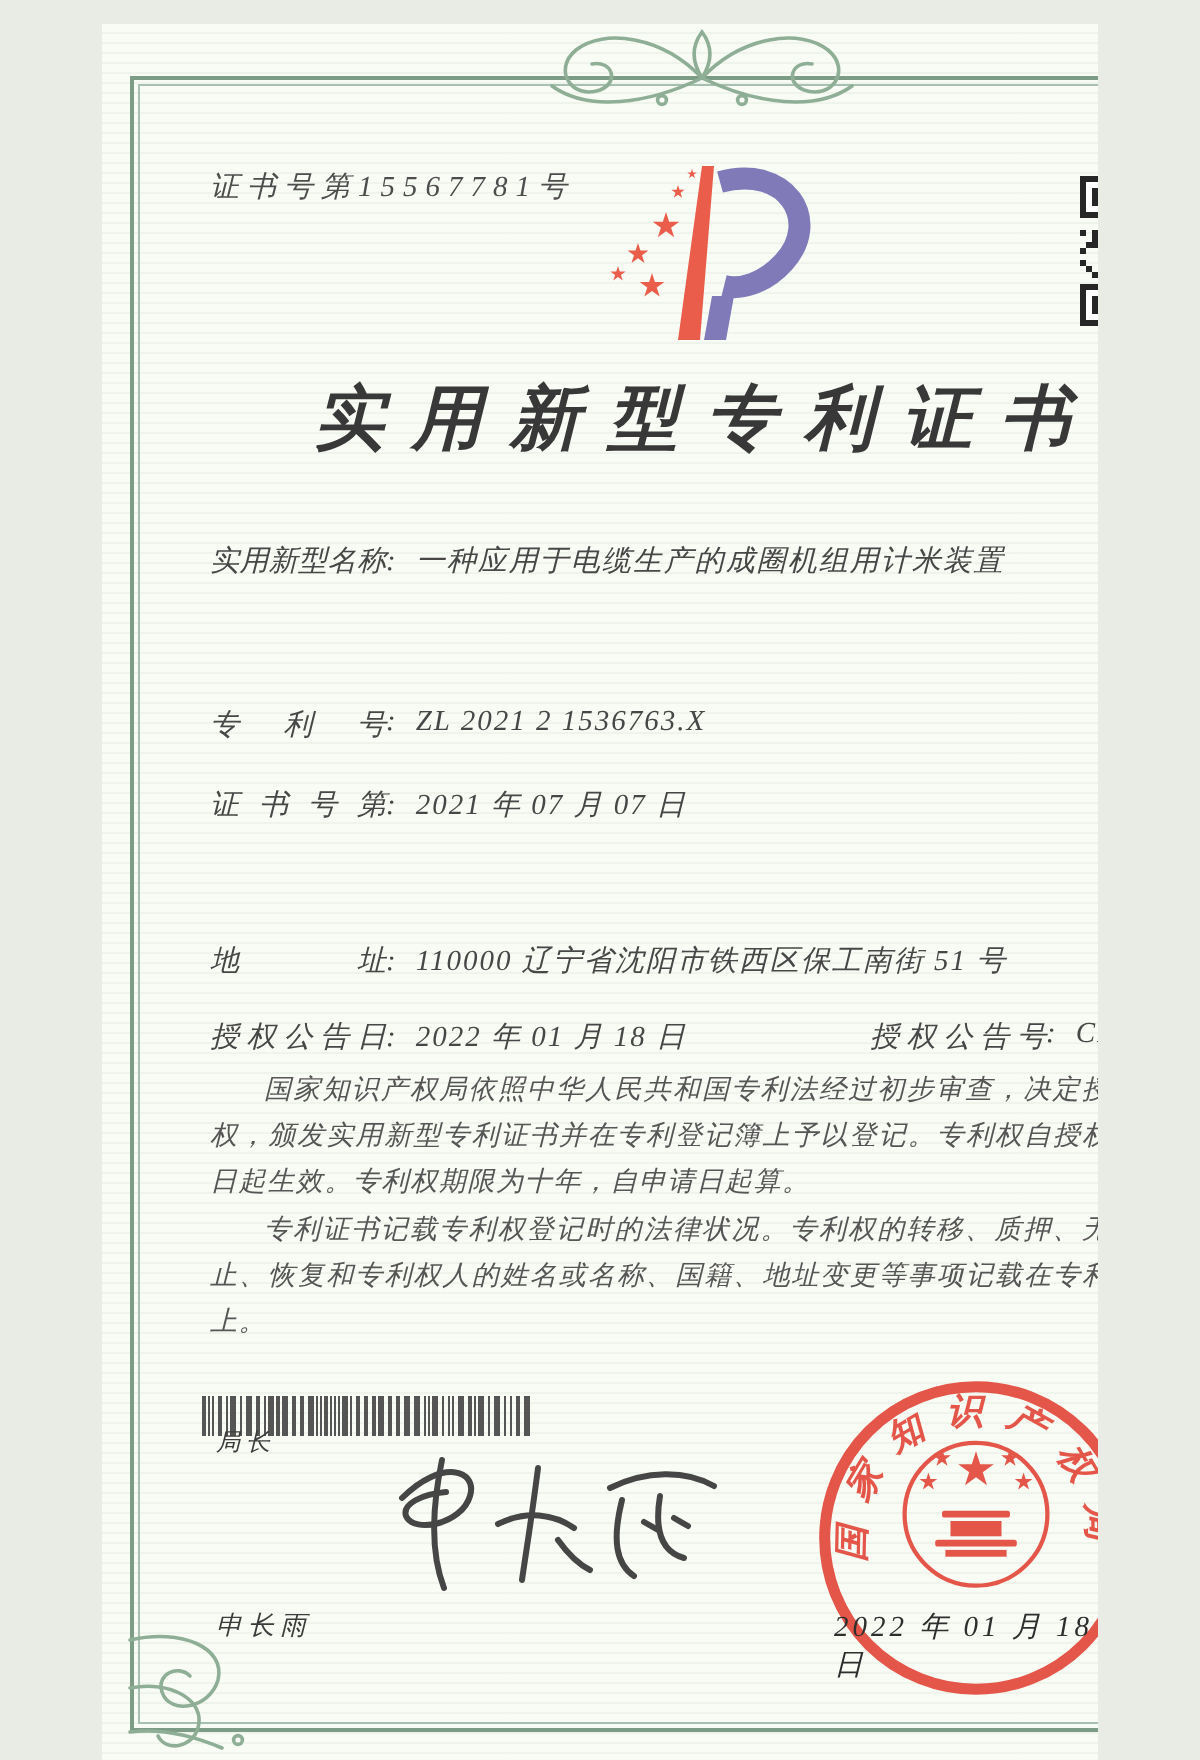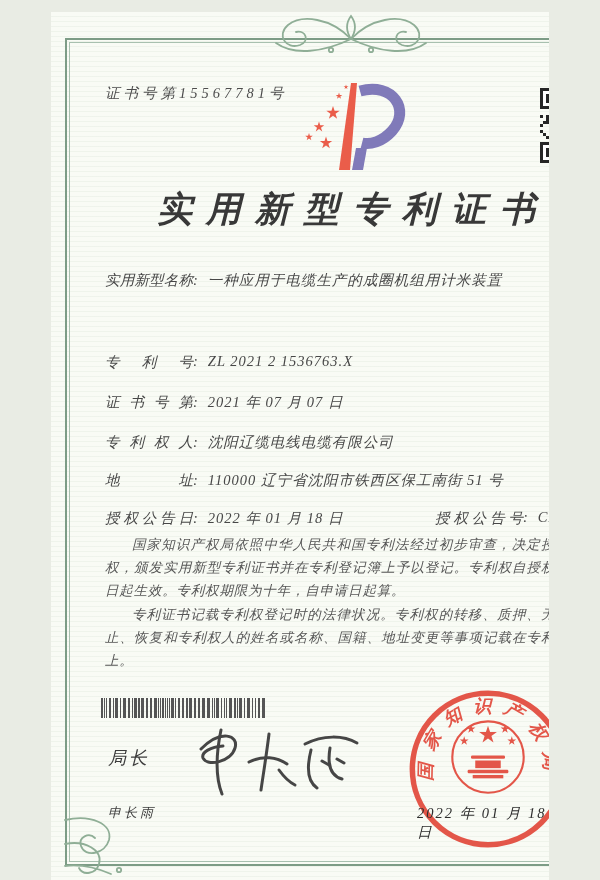--- a/index.html
+++ b/index.html
@@ -20,21 +20,21 @@
          letter-spacing:14px;text-indent:14px;color:#383838;}
   .frow{position:absolute;left:54px;font-size:14.5px;color:#474747;white-space:nowrap;}
   .flabel{display:inline-block;width:88px;text-align:justify;text-align-last:justify;vertical-align:top;}
   .fsep{display:inline-block;margin-right:10px;}
   .fval{letter-spacing:1px;}
   .col2{position:absolute;left:330px;top:0;}
   .paras{position:absolute;left:54px;top:521px;width:494px;font-size:13.5px;line-height:1.72;
          color:#565656;letter-spacing:0.8px;text-align:justify;}
   .paras p{margin:0;text-indent:2em;}
   .barcode{position:absolute;left:50px;top:686px;}
-  .signer-title{position:absolute;left:57px;top:734px;font-size:18px;letter-spacing:3px;color:#3c3c3c;}
+  .signer-title{position:absolute;left:57px;top:701px;font-size:12px;letter-spacing:3px;color:#3c3c3c;}
   .signer-name{position:absolute;left:57px;top:792px;font-size:13px;letter-spacing:3px;color:#3c3c3c;}
   .signature{position:absolute;left:140px;top:702px;}
   .seal{position:absolute;left:352px;top:672px;opacity:0.92;}
   .seal-date{position:absolute;left:366px;top:792px;font-size:14.5px;letter-spacing:2px;color:#2e2e2e;z-index:3;}
   .footer-page{position:absolute;left:0;right:0;top:833px;text-align:center;font-size:12.5px;letter-spacing:3px;color:#4d4d4d;}
 </style>
 </head>
 <body>
 
 <div class="page">
@@ -322,23 +322,20 @@
 
   <div class="frow" style="top:259px">
     <span class="flabel">实用新型名称</span><span class="fsep">:</span><span class="fval">一种应用于电缆生产的成圈机组用计米装置</span>
   </div>
   <div class="frow" style="top:341px">
     <span class="flabel">专利号</span><span class="fsep">:</span><span class="fval">ZL 2021 2 1536763.X</span>
   </div>
   <div class="frow" style="top:381px">
     <span class="flabel">证书号第</span><span class="fsep">:</span><span class="fval">2021 年 07 月 07 日</span>
   </div>
-  <div class="frow" style="top:421px">
-    <span class="flabel">专利权人</span><span class="fsep">:</span><span class="fval">沈阳辽缆电线电缆有限公司</span>
-  </div>
   <div class="frow" style="top:459px">
     <span class="flabel">地址</span><span class="fsep">:</span><span class="fval">110000 辽宁省沈阳市铁西区保工南街 51 号</span>
   </div>
   <div class="frow" style="top:497px;width:494px">
     <span class="flabel">授权公告日</span><span class="fsep">:</span><span class="fval">2022 年 01 月 18 日</span>
     <span class="col2">
       <span class="flabel">授权公告号</span><span class="fsep">:</span><span class="fval">CN 215558036 U</span>
     </span>
   </div>
 

